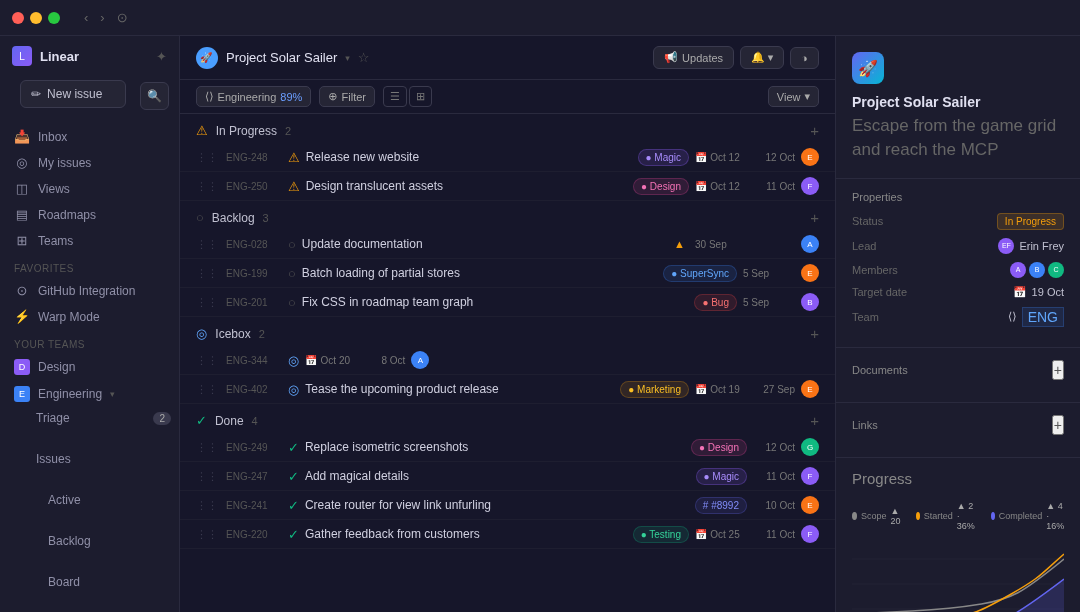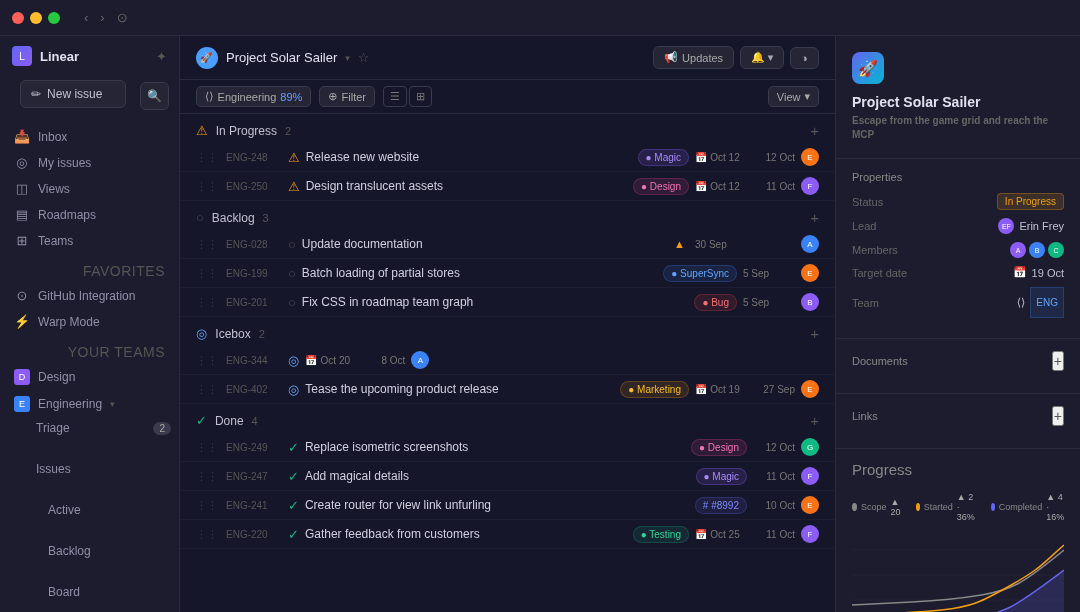--- a/index.html
+++ b/index.html
@@ -28,21 +28,21 @@
     .sidebar-icon-btn { color: #555; cursor: pointer; font-size: 13px; }
     
     .new-issue-btn { margin: 4px 10px 8px; background: #252535; border: 1px solid #3a3a4e; color: #c0c0d0; border-radius: 6px; padding: 6px 10px; display: flex; align-items: center; gap: 6px; cursor: pointer; font-size: 12px; flex: 1; }
     .new-issue-row { display: flex; align-items: center; gap: 4px; padding: 0 10px 8px; }
     .search-btn { background: #252535; border: 1px solid #3a3a4e; color: #555; border-radius: 6px; padding: 6px; cursor: pointer; font-size: 12px; }
     
     .sidebar-nav { display: flex; flex-direction: column; padding: 0 6px; gap: 1px; }
     .nav-item { display: flex; align-items: center; gap: 8px; padding: 5px 8px; border-radius: 5px; cursor: pointer; color: #9090a8; font-size: 12px; }
     .nav-item .icon { font-size: 13px; width: 16px; text-align: center; }
     
-    .sidebar-section-label { padding: 10px 14px 4px; font-size: 14px; color: #555; text-transform: uppercase; letter-spacing: 0.5px; text-align: right; }
+    .sidebar-section-label { padding: 10px 14px 4px; font-size: 10px; color: #555; text-transform: uppercase; letter-spacing: 0.5px; }
     
     .sidebar-team-item { display: flex; align-items: center; gap: 8px; padding: 5px 8px; border-radius: 5px; cursor: pointer; color: #9090a8; font-size: 12px; }
     .team-icon { width: 16px; height: 16px; border-radius: 3px; display: flex; align-items: center; justify-content: center; font-size: 9px; }
     .team-icon-design { background: #8b5cf6; color: white; }
     .team-icon-eng { background: #3b82f6; color: white; }
     
     .sub-nav { padding-left: 28px; display: flex; flex-direction: column; gap: 19px; }
     .sub-nav-item { display: flex; align-items: center; justify-content: space-between; padding: 4px 8px; border-radius: 5px; cursor: pointer; color: #9090a8; font-size: 12px; }
     .badge { background: #3a3a4e; color: #aaa; border-radius: 10px; padding: 1px 6px; font-size: 10px; }
     
@@ -98,32 +98,32 @@
     .status-backlog { color: #555; }
     .status-done { color: #10b981; }
     .status-icebox { color: #60a5fa; }
     
     
     .right-panel { width: 245px; background: #1c1c2e; border-left: 1px solid #2a2a3e; display: flex; flex-direction: column; overflow-y: auto; flex-shrink: 0; }
     
     .panel-header { padding: 16px; border-bottom: 1px solid #2a2a3e; }
     .panel-project-icon { width: 32px; height: 32px; border-radius: 8px; background: linear-gradient(135deg, #6366f1, #06b6d4); display: flex; align-items: center; justify-content: center; margin-bottom: 10px; font-size: 16px; }
     .panel-project-name { font-size: 14px; font-weight: 600; color: #e0e0f0; margin-bottom: 4px; }
-    .panel-project-desc { font-size: 10px; color: #666; line-height: 1.4; font-weight: bold; }
+    .panel-project-desc { font-size: 17px; color: #666; line-height: 1.4; }
     
     .panel-section { padding: 12px 16px; border-bottom: 1px solid #2a2a3e; }
     .panel-section-title { font-size: 11px; color: #888; font-weight: 500; margin-bottom: 10px; display: flex; align-items: center; justify-content: space-between; }
     .panel-add-btn { color: #555; cursor: pointer; font-size: 14px; }
     
     .prop-row { display: flex; align-items: center; justify-content: space-between; margin-bottom: 8px; }
     .prop-label { color: #666; font-size: 11px; min-width: 70px; }
     .prop-value { color: #c0c0d0; font-size: 11px; display: flex; align-items: center; gap: 5px; }
     .prop-badge { border-radius: 4px; padding: 2px 7px; font-size: 10px; }
     .prop-inprogress { background: rgba(245,158,11,0.15); color: #f59e0b; border: 1px solid rgba(245,158,11,0.3); }
-    .prop-eng { background: rgba(59,130,246,0.12); color: #60a5fa; border: 1px solid rgba(59,130,246,0.25); font-size: 10px; border-radius: 0; padding: 9px 5px; }
+    .prop-eng { background: rgba(59,130,246,0.12); color: #60a5fa; border: 1px solid rgba(59,130,246,0.25); font-size: 14px; border-radius: 0; padding: 1px 5px; }
     .lead-avatar { width: 16px; height: 16px; border-radius: 50%; background: #8b5cf6; display: flex; align-items: center; justify-content: center; font-size: 7px; color: white; }
     .members-row { display: flex; gap: 3px; }
     .member-av { width: 16px; height: 16px; border-radius: 50%; display: flex; align-items: center; justify-content: center; font-size: 7px; color: white; }
     
     
     .progress-section { padding: 12px 16px; }
     .progress-section-title { font-size: 15px; color: #888; font-weight: 500; margin-bottom: 14px; }
     .progress-legend { display: flex; gap: 12px; margin-bottom: 8px; }
     .legend-item { display: flex; align-items: center; gap: 4px; font-size: 9px; color: #888; }
     .legend-dot { width: 8px; height: 8px; border-radius: 50%; }

